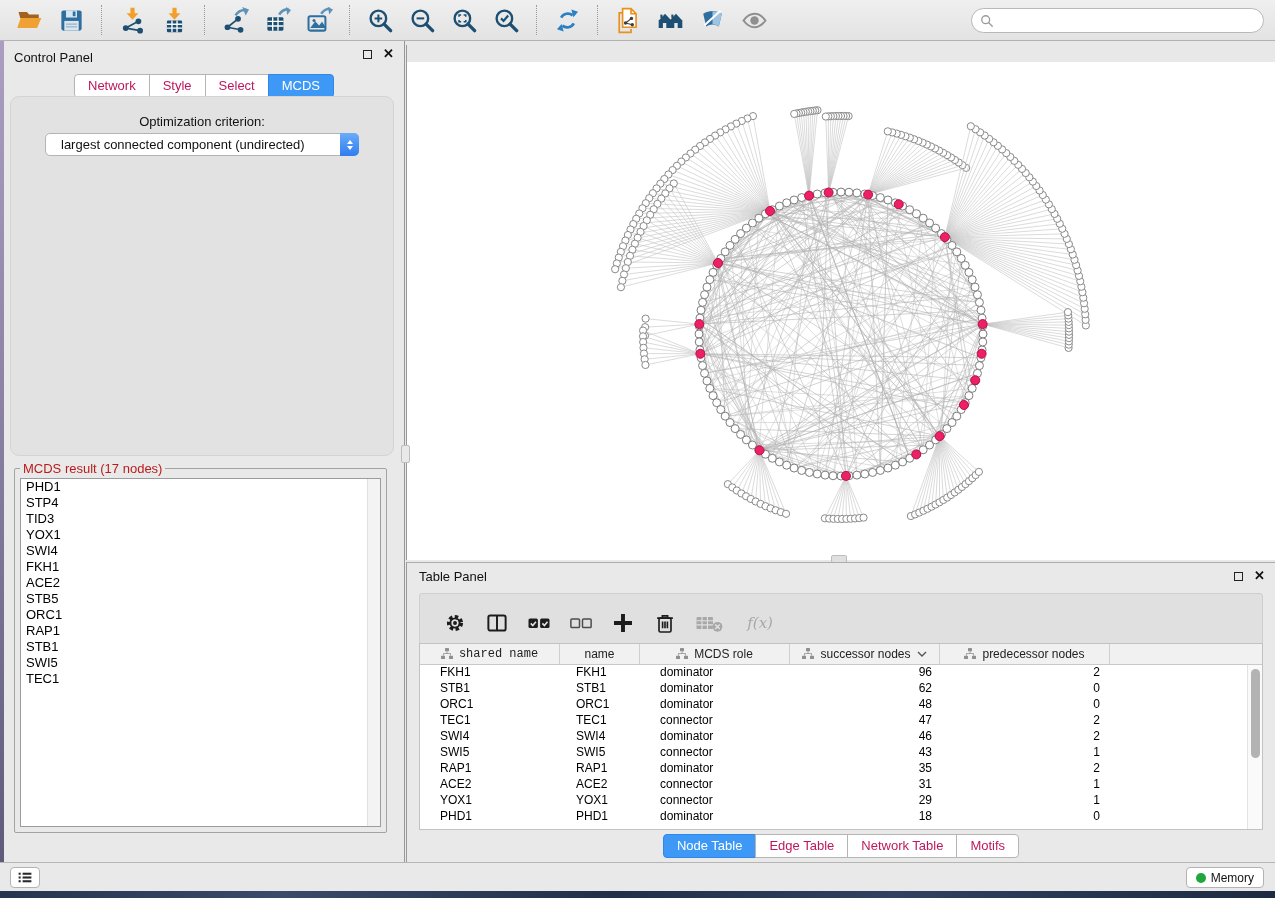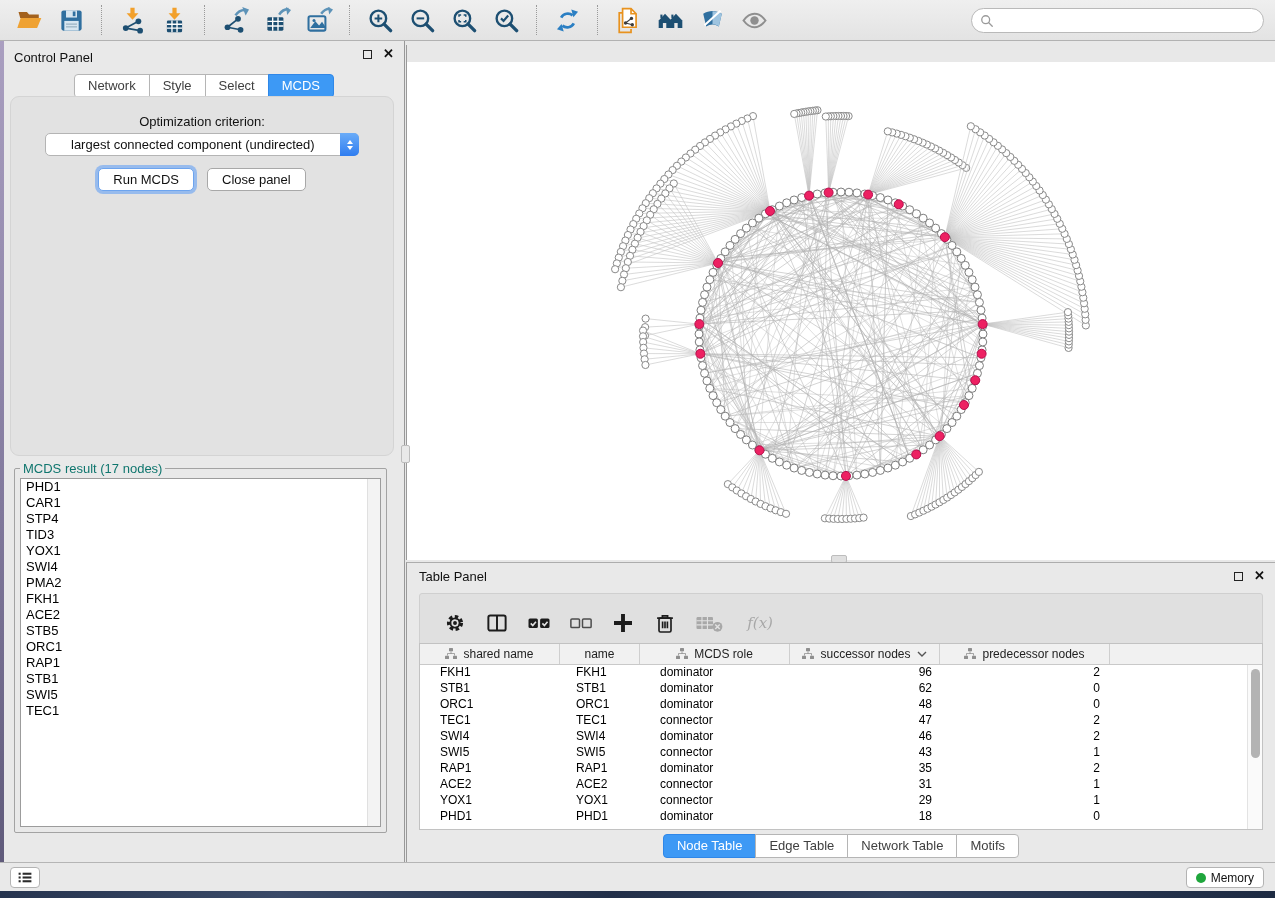--- a/index.html
+++ b/index.html
@@ -29,46 +29,46 @@
 
   
   .control-panel { position:absolute; left:4px; top:41px; width:401px; bottom:36px;
     background:#e9e9e9; border-right:1px solid #989898; }
   .panel-head { position:absolute; left:10px; top:9px; font-size:13px; color:#111; }
   .win-ctrls { position:absolute; right:10px; top:8px; display:flex; gap:11px; align-items:center; }
   .float-box { width:9px; height:9px; border:1.5px solid #222; display:inline-block; background:transparent; }
   .close-x { font-size:13px; font-weight:bold; color:#111; line-height:10px; }
   .seg-tabs { position:absolute; top:33px; left:50%; transform:translateX(-50%); display:flex; }
   .seg-tab { padding:3px 13px 4px; font-size:13px; background:#fff; border:1px solid #b5b5b5;
-    margin-left:-1px; color:#404040; white-space:nowrap; }
+    margin-left:-1px; color:#be185d; white-space:nowrap; }
   .seg-tab:first-child { border-radius:4px 0 0 4px; margin-left:0; }
   .seg-tab:last-child { border-radius:0 4px 4px 0; }
   .seg-tab.selected { background:#3d99f5; border-color:#2f87e8; color:#fff; }
 
   .cp-inner { position:absolute; left:6px; right:10px; top:55px; height:360px;
     background:#e2e2e2; border:1px solid #d4d4d4; border-radius:9px; }
   .opt-label { position:absolute; top:17px; width:100%; text-align:center; font-size:13px; color:#111; }
   .opt-select { position:absolute; top:36px; left:50%; transform:translateX(-50%); width:314px; height:23px;
     background:#fff; border:1px solid #b4b4b4; border-radius:5px; display:flex; align-items:center; }
-  .opt-select .val { flex:1; font-size:13px; padding-left:25px; color:#111; white-space:nowrap; }
+  .opt-select .val { flex:1; font-size:13px; padding-left:15px; color:#111; white-space:nowrap; }
   .opt-select .stepper { width:19px; height:23px; margin:-1px -1px -1px 0; border-radius:0 5px 5px 0;
     background:linear-gradient(#6aacf8,#2f7df0); display:flex; flex-direction:column;
     align-items:center; justify-content:center; gap:2px; }
   .stepper .up { width:0; height:0; border-left:3.5px solid transparent; border-right:3.5px solid transparent;
     border-bottom:4.5px solid #fff; }
   .stepper .down { width:0; height:0; border-left:3.5px solid transparent; border-right:3.5px solid transparent;
     border-top:4.5px solid #fff; }
   .cp-buttons { position:absolute; top:71px; width:100%; display:flex; justify-content:center; gap:13px; }
   .btn { font-size:13px; font-family:"Liberation Sans",sans-serif; background:#fff;
     border:1px solid #a8a8a8; border-radius:5px; padding:3px 14px; color:#111; }
   .btn.focused { box-shadow:0 0 0 3px rgba(90,155,245,.55); border-color:#6da4ee; }
 
   .result-box { position:absolute; left:10px; right:17px; top:420px; height:372px;
     border:1px solid #a3a3a3; border-radius:2px; }
-  .result-box legend { font-size:13px; color:#0f766e; margin-left:5px; padding:0 3px; }
+  .result-box legend { font-size:13px; color:#b91c1c; margin-left:5px; padding:0 3px; }
   .result-list { position:absolute; left:5px; right:5px; top:2px; bottom:5px; background:#fff;
     border:1px solid #9c9c9c; overflow:hidden; }
   .list-item { font-size:13px; line-height:16px; padding-left:5px; color:#000; }
   .result-scroll { position:absolute; right:0; top:0; bottom:0; width:13px; background:#f3f3f3;
     border-left:1px solid #e0e0e0; }
 
   
   .network-window { position:absolute; left:406px; top:45px; right:0; height:515px;
     border-left:1px solid #9a9a9a; }
   .net-titlebar { height:17px; background:linear-gradient(#f2f2f2,#dcdcdc);
@@ -335,36 +335,30 @@
 
     <div class="cp-inner">
       <div class="opt-label">Optimization criterion:</div>
       <div class="opt-select">
         <span class="val">largest connected component (undirected)</span>
         <span class="stepper">
             <span class="up"></span>
             <span class="down"></span>
           </span>
       </div>
-      <div class="cp-buttons">
-        <button class="btn focused">Run MCDS</button>
-        <button class="btn">Close panel</button>
-      </div>
     </div>
 
     <fieldset class="result-box">
       <legend>MCDS result (17 nodes)</legend>
       <div class="result-list" id="result-list">
         <div class="list-item">PHD1</div>
-          <div class="list-item">CAR1</div>
           <div class="list-item">STP4</div>
           <div class="list-item">TID3</div>
           <div class="list-item">YOX1</div>
           <div class="list-item">SWI4</div>
-          <div class="list-item">PMA2</div>
           <div class="list-item">FKH1</div>
           <div class="list-item">ACE2</div>
           <div class="list-item">STB5</div>
           <div class="list-item">ORC1</div>
           <div class="list-item">RAP1</div>
           <div class="list-item">STB1</div>
           <div class="list-item">SWI5</div>
           <div class="list-item">TEC1</div>
           <div class="result-scroll"></div>
       </div>
@@ -1302,21 +1296,21 @@
           <span style="display:flex;height:24px;width:32px">
             <svg viewBox="0 0 40 32">
               <text x="3" y="23" font-family="DejaVu Serif, serif" font-style="italic" font-size="20" fill="currentColor">f(x)</text>
             </svg>
           </span>
         </button>
       </div>
 
     <div class="dtable">
       <div class="thead" id="thead">
-          <div class="th" style="width: 140px; flex: 0 0 140px;">
+          <div class="th" style="width: 140px; flex: 0 0 140px; font-family: Liberation Mono, monospace;">
             <span style="display:flex">
               <svg class="tree" viewBox="0 0 12 12">
                 <g fill="#8f8f8f">
                   <rect x="4" y="0" width="4" height="3.2" rx="0.5"></rect>
                   <rect x="0" y="7.8" width="4" height="3.2" rx="0.5"></rect>
                   <rect x="8" y="7.8" width="4" height="3.2" rx="0.5"></rect>
                   <path d="M5.6 3.2h.8v2h3.5v2.3h-.8V6H2.9v1.5h-.8V5.2h3.5z"></path>
                 </g>
               </svg>
             </span>

